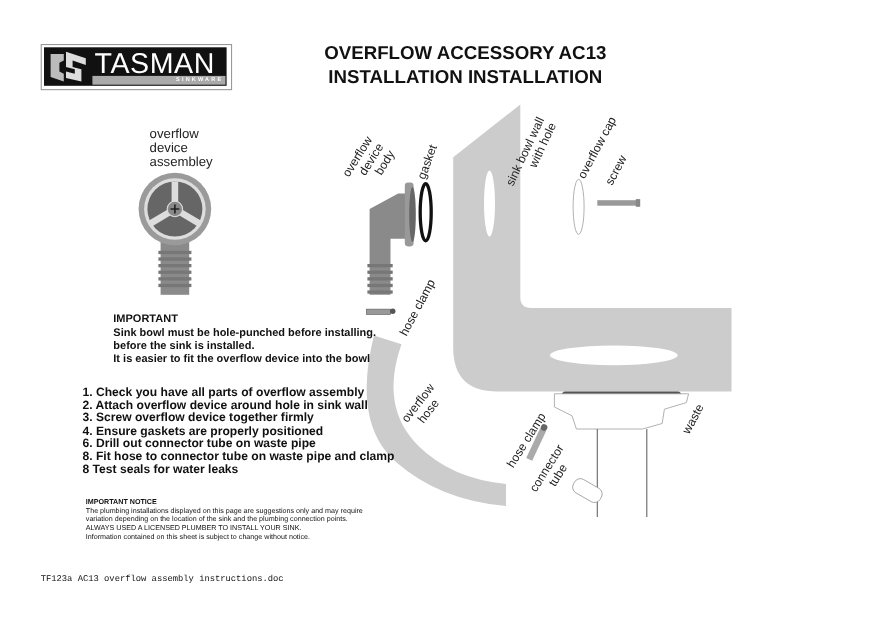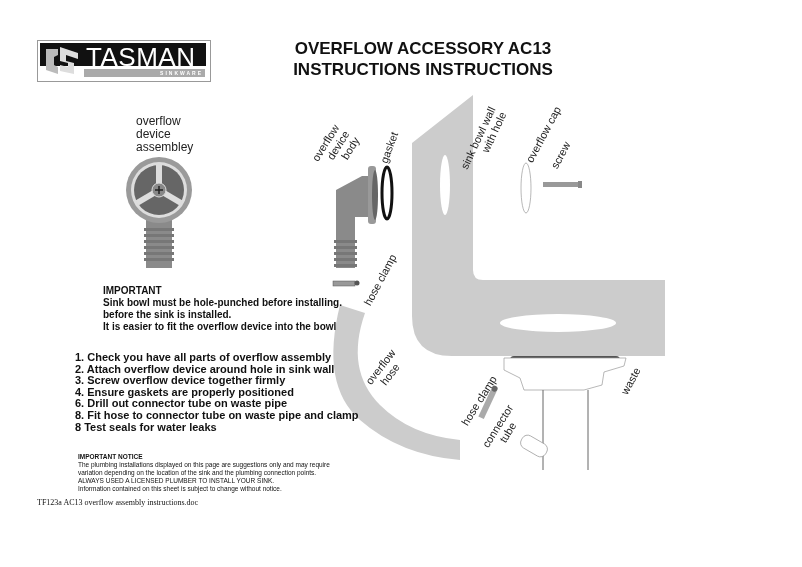--- a/index.html
+++ b/index.html
@@ -1,50 +1,50 @@
 <!DOCTYPE html>
 <html><head>
 <meta charset="utf-8">
 <style>
   html, body { margin:0; padding:0; background:#fff; }
   body { width:802px; height:567px; position:relative; overflow:hidden; font-family:"Liberation Sans", sans-serif; color:#111; }
   .abs { position:absolute; }
   .logo { left:37px; top:40px; width:172px; height:40px; border:1px solid #999; background:#fff; }
-  .logo-inner { position:absolute; left:2px; top:2px; width:166px; height:23px; background:#111; }
+  .logo-inner { position:absolute; left:2px; top:2px; width:166px; height:35px; background:#111; }
   .logo-mark { position:absolute; left:4px; top:2px; width:36px; height:31px; }
   .logo-text { position:absolute; left:46px; top:1px; color:#fff; font-size:26px; font-weight:normal; letter-spacing:0.5px; line-height:26px; }
   .logo-sub { position:absolute; left:44px; top:26px; width:121px; height:8px; background:#aaa; color:#fff; font-size:5px; letter-spacing:2px; text-align:right; line-height:8px; font-weight:bold; padding-right:2px; box-sizing:border-box; }
   .title { left:278px; top:38px; width:290px; text-align:center; font-weight:bold; font-size:17px; line-height:21px; }
   .label { font-size:12px; line-height:13px; color:#222; }
   .rot { transform-origin:left bottom; white-space:nowrap; }
   .important { left:75px; top:285px; font-size:10px; font-weight:bold; line-height:12px;margin-left:28px; }
   .steps { left:75px; top:352px; font-size:11px; line-height:11.6px;font-weight:bold; }
   .steps div { white-space:nowrap; }
   .notice { left:78px; top:453px; font-size:6.5px; line-height:8px; }
   .notice .h { font-weight:bold; }
-  .footer { left:37px; top:498px; font-family:Liberation Serif, serif; font-size:8px; }
+  .footer { left:37px; top:522px; font-family:Liberation Mono, monospace; font-size:8px; }
   svg.dia { position:absolute; left:0; top:0; }
 </style>
 </head>
 <body>
 
 <div class="abs logo">
   <div class="logo-inner">
     <svg class="logo-mark" viewBox="0 0 36 31">
       <polygon points="2,4 14,4 14,10 10,12 10,20 14,22 14,29 2,25" fill="#bbb"></polygon>
       <polygon points="16,2 34,8 34,14 22,10 22,16 30,18 30,29 16,26 16,20 24,22 24,18 16,16" fill="#ddd"></polygon>
     </svg>
     <span class="logo-text">TASMAN</span>
     <div class="logo-sub">SINKWARE</div>
   </div>
 </div>
 
 <div class="abs title">
   <div>OVERFLOW ACCESSORY  AC13</div>
-  <div>INSTRUCTIONS INSTRUCTIONS</div>
+  <div>INSTALLATION INSTALLATION</div>
 </div>
 
 <svg class="dia" width="802" height="567">
 
   <g>
     <rect x="146" y="200" width="26" height="68" fill="#8a8a8a"></rect>
     <g fill="#777">
         <rect x="144" y="228" width="30" height="3"></rect>
         <rect x="144" y="234" width="30" height="3"></rect>
         <rect x="144" y="240" width="30" height="3"></rect>

